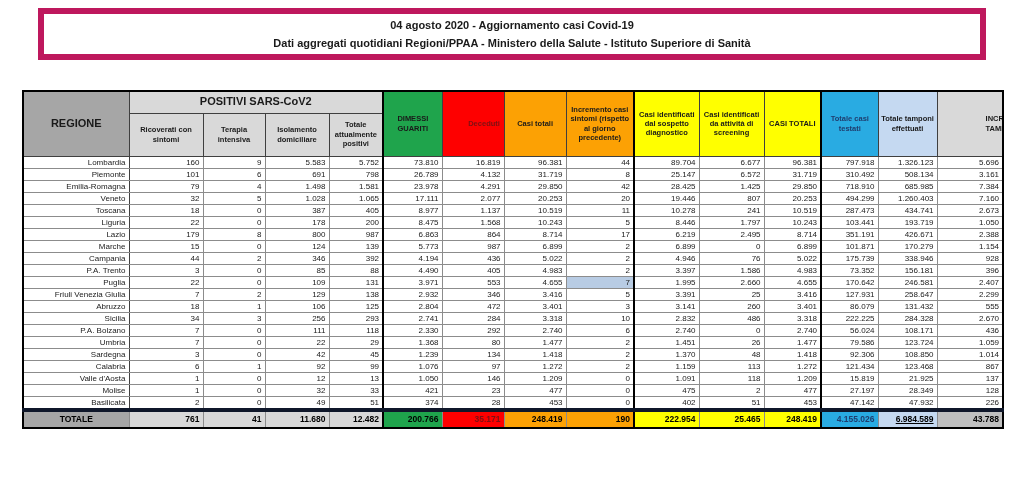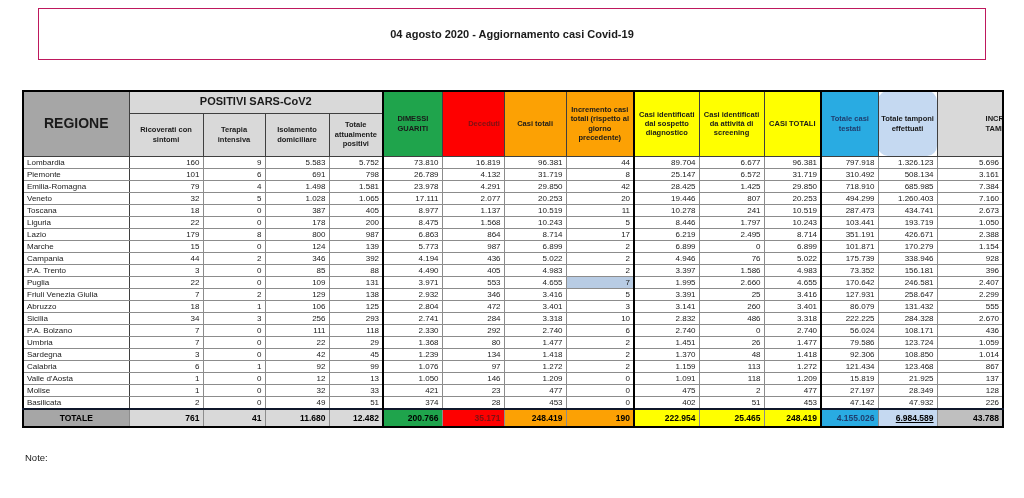--- a/index.html
+++ b/index.html
@@ -9,21 +9,21 @@
     background: #ffffff;
     font-family: "Liberation Sans", sans-serif;
     position: relative;
     overflow: hidden;
   }
   
   .title-box {
     position: absolute;
     left: 38px; top: 8px;
     width: 948px; height: 52px;
-    border: 1px solid #be185d;
+    border: 6px solid #be185d;
     background: #ffffff;
     display: flex; flex-direction: column;
     justify-content: space-evenly; align-items: center;
     text-align: center;
   }
   .title-line { font-size: 11px; font-weight: bold; color: #1a1a1a; }
 
   
   table.covid {
     position: absolute;
@@ -40,49 +40,49 @@
 
   th, td { border: 1px solid #8c8c8c; overflow: hidden; }
   thead th {
     border-color: #3f3f3f;
     font-size: 7.5px; font-weight: bold; color: #1a1a1a;
     text-align: center; vertical-align: middle;
     padding: 1px 2px; line-height: 1.25;
   }
   tr.group-row { height: 22px; }
   tr.sub-row   { height: 43px; }
-  th.h-regione { background: var(--header-gray); font-size: 14px; }
+  th.h-regione { background: var(--header-gray); font-size: 11px; }
   th.h-group   { background: var(--subheader-gray); font-size: 11px; }
   th.h-sub     { background: var(--subheader-gray); }
   th.h-green   { background: var(--green); }
   th.h-red     { background: var(--red); color: var(--red-text); padding-left: 24px; }
   th.h-orange  { background: var(--orange); }
   th.h-yellow  { background: var(--yellow); }
   th.h-cyan    { background: var(--cyan); color: var(--cyan-text); }
-  th.h-lblue   { background: var(--light-blue); border-radius: 10px; }
+  th.h-lblue   { background: var(--light-blue); }
   th.h-gray    { background: var(--subheader-gray); padding-left: 48px; }
 
   tbody td {
     height: 12px;
     font-size: 8px; line-height: 11px;
     color: #1a1a1a;
     text-align: right;
     padding: 0 3px;
     white-space: nowrap;
     background: #ffffff;
   }
-  tbody td.region { text-align: left; border-right-color: #3f3f3f; }
+  tbody td.region { text-align: right; border-right-color: #3f3f3f; }
   td.sep, th.sep { border-left: 2px solid #000 !important; }
   td.selected { background: var(--selection-blue); }
 
   tfoot td {
     height: 18px;
     font-size: 8.5px; font-weight: bold;
     text-align: right; padding: 0 3px;
-    border-top: 2px solid #0f172a;
+    border-top: 4px solid #0f172a;
     white-space: nowrap;
   }
   tfoot td.t-head   { background: var(--header-gray); text-align: center; }
   tfoot td.t-sub    { background: var(--subheader-gray); }
   tfoot td.t-green  { background: var(--green); }
   tfoot td.t-red    { background: var(--red); color: var(--red-text); }
   tfoot td.t-orange { background: var(--orange); }
   tfoot td.t-yellow { background: var(--yellow); }
   tfoot td.t-cyan   { background: var(--cyan); color: var(--cyan-text); }
   tfoot td.t-lblue  { background: var(--light-blue); text-decoration: underline; }
@@ -91,20 +91,21 @@
   
   .note-section { position: absolute; left: 25px; top: 452px; width: 950px; }
   .note-label { font-size: 9.5px; color: #1a1a1a; margin-bottom: 9px; }
   .note-text  { font-size: 7.5px; color: #333333; }
 </style>
 </head>
 <body>
 
 <div class="title-box">
   <div class="title-line">04 agosto 2020 - Aggiornamento casi Covid-19</div>
+  <div class="title-line">Dati aggregati quotidiani Regioni/PPAA - Ministero della Salute - Istituto Superiore di Sanità</div>
 </div>
 
 <table class="covid">
   <colgroup>
     <col class="w0">
       <col class="w1">
       <col class="w2">
       <col class="w3">
       <col class="w4">
     <col class="w5">
@@ -118,21 +119,21 @@
       <col class="w13">
       <col class="w14">
   </colgroup>
   <thead>
     <tr class="group-row">
       <th rowspan="2" class="h-regione">REGIONE</th>
       <th colspan="4" class="h-group">POSITIVI SARS-CoV2</th>
       <th rowspan="2" class="h-green sep">DIMESSI GUARITI</th>
       <th rowspan="2" class="h-red">Deceduti</th>
       <th rowspan="2" class="h-orange">Casi totali</th>
-      <th rowspan="2" class="h-orange">Incremento casi totali (rispetto al giorno precedente)</th>
+      <th rowspan="2" class="h-orange">Incremento casi sintomi (rispetto al giorno precedente)</th>
       <th rowspan="2" class="h-yellow sep">Casi identificati dal sospetto diagnostico</th>
       <th rowspan="2" class="h-yellow">Casi identificati da attività di screening</th>
       <th rowspan="2" class="h-yellow">CASI TOTALI</th>
       <th rowspan="2" class="h-cyan sep">Totale casi testati</th>
       <th rowspan="2" class="h-lblue">Totale tamponi effettuati</th>
       <th rowspan="2" class="h-gray">INCREMENTO TAMPONI</th>
     </tr>
     <tr class="sub-row">
       <th class="h-sub">Ricoverati con sintomi</th>
       <th class="h-sub">Terapia intensiva</th>
@@ -514,14 +515,13 @@
         <td class="t-yellow">25.465</td>
         <td class="t-yellow">248.419</td>
         <td class="t-cyan sep">4.155.026</td>
         <td class="t-lblue">6.984.589</td>
         <td class="t-gray">43.788</td>
       </tr>
     </tfoot>
 </table>
 
 <div class="note-section">
-  <div class="note-label">Note:</div>
 </div>
 
 </body></html>

